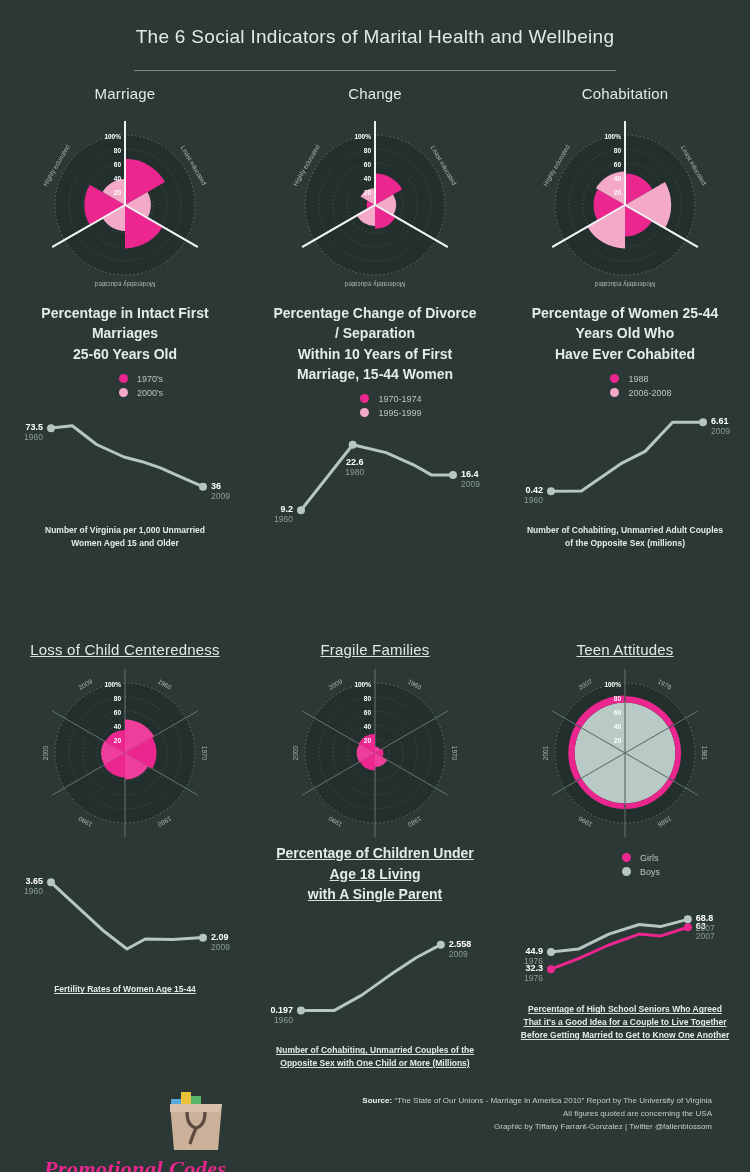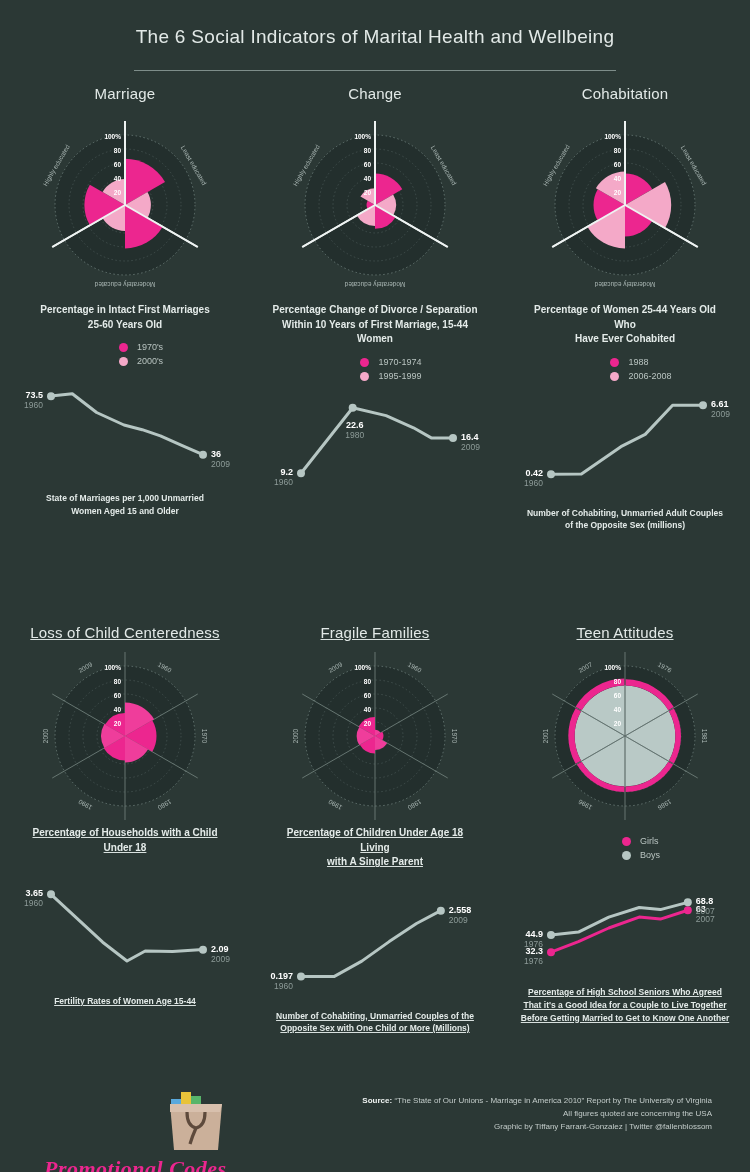--- a/index.html
+++ b/index.html
@@ -47,31 +47,31 @@
     letter-spacing: .2px;
     margin-top: 14px;
     height: 22px;
   }
 
   
   .radar-wrap { height: 196px; display: flex; justify-content: center; align-items: center; }
   .radar-wrap.tall { height: 180px; }
 
   .caption {
-    font-size: 10px;
+    font-size: 14px;
     font-weight: bold;
     line-height: 1.45;
     color: #e4ebe9;
     padding: 0 22px;
     min-height: 26px;
   }
 
   
   .legend { margin-top: 10px; display: inline-block; text-align: left; }
-  .legend-row { display: flex; align-items: flex-end; margin-bottom: 4px; margin-left: 32px; }
+  .legend-row { display: flex; align-items: flex-start; margin-bottom: 4px; margin-left: 32px; }
   .legend-dot { width: 9px; height: 9px; border-radius: 50%; margin-right: 9px; }
   .legend-label { font-size: 9px; color: #b9c4c1; }
 
   
   .line-wrap { height: 118px; display: flex; justify-content: center; }
   .line-caption {
     font-size: 8.5px;
     font-weight: bold;
     line-height: 1.5;
     color: #e4ebe9;
@@ -179,21 +179,21 @@
           <path d="M 44.0 26.1 L 65.3 23.8 L 89.6 42.5 L 117.0 55.0 L 135.2 59.7 L 153.4 65.9 L 174.7 75.3 L 196.0 84.6" fill="none" stroke="#b6c6c3" stroke-width="3" stroke-linecap="round" stroke-linejoin="round"></path>
           <circle cx="44" cy="26.14" r="4" fill="#b6c6c3"></circle>
           <circle cx="196" cy="84.64" r="4" fill="#b6c6c3"></circle>
           <text x="36" y="28.14" text-anchor="end" fill="#ffffff" font-size="9" font-weight="bold" font-family="&quot;Liberation Sans&quot;, sans-serif">73.5</text>
           <text x="36" y="38.14" text-anchor="end" fill="#8d9b98" font-size="8.5" font-family="&quot;Liberation Sans&quot;, sans-serif">1960</text>
           <text x="204" y="86.64" text-anchor="start" fill="#ffffff" font-size="9" font-weight="bold" font-family="&quot;Liberation Sans&quot;, sans-serif">36</text>
           <text x="204" y="96.64" text-anchor="start" fill="#8d9b98" font-size="8.5" font-family="&quot;Liberation Sans&quot;, sans-serif">2009</text>
         </svg>
       </div>
     <div class="line-caption">
-        <div>State of Marriages per 1,000 Unmarried</div>
+        <div>Number of Virginia per 1,000 Unmarried</div>
         <div>Women Aged 15 and Older</div>
       </div>
   </div>
 
   <div class="panel">
     <div class="panel-title">Change</div>
     <div class="radar-wrap">
         <svg width="190" height="186" viewBox="0 0 190 186">
           <circle cx="95" cy="93" r="70" fill="#232f2d"></circle>
           <circle cx="95" cy="93" r="14" fill="none" stroke="#4a5957" stroke-width="0.7" stroke-dasharray="1.5 2.5"></circle>
@@ -363,24 +363,20 @@
           <g transform="translate(56.500000000000014,159.6839560914018) rotate(210)">
             <text x="0" y="0" text-anchor="middle" fill="#aab7b4" font-size="6.5" font-family="&quot;Liberation Sans&quot;, sans-serif">1990</text>
           </g>
           <g transform="translate(18,93.00000000000001) rotate(270)">
             <text x="0" y="0" text-anchor="middle" fill="#aab7b4" font-size="6.5" font-family="&quot;Liberation Sans&quot;, sans-serif">2000</text>
           </g>
           <g transform="translate(56.499999999999964,26.316043908598246) rotate(330)">
             <text x="0" y="0" text-anchor="middle" fill="#aab7b4" font-size="6.5" font-family="&quot;Liberation Sans&quot;, sans-serif">2009</text>
           </g>
         </svg>
-      </div>
-    <div class="caption">
-        <div>Percentage of Households with a Child</div>
-        <div>Under 18</div>
       </div>
     <div class="legend"></div>
     <div class="line-wrap">
         <svg width="236" height="116" viewBox="0 0 236 116">
           <path d="M 44.0 21.3 L 95.7 69.2 L 120.0 88.0 L 138.2 78.0 L 165.6 78.4 L 196.0 76.6" fill="none" stroke="#b6c6c3" stroke-width="3" stroke-linecap="round" stroke-linejoin="round"></path>
           <circle cx="44" cy="21.318181818181813" r="4" fill="#b6c6c3"></circle>
           <circle cx="196" cy="76.62727272727273" r="4" fill="#b6c6c3"></circle>
           <text x="36" y="23.318181818181813" text-anchor="end" fill="#ffffff" font-size="9" font-weight="bold" font-family="&quot;Liberation Sans&quot;, sans-serif">3.65</text>
           <text x="36" y="33.31818181818181" text-anchor="end" fill="#8d9b98" font-size="8.5" font-family="&quot;Liberation Sans&quot;, sans-serif">1960</text>
           <text x="204" y="78.62727272727273" text-anchor="start" fill="#ffffff" font-size="9" font-weight="bold" font-family="&quot;Liberation Sans&quot;, sans-serif">2.09</text>

